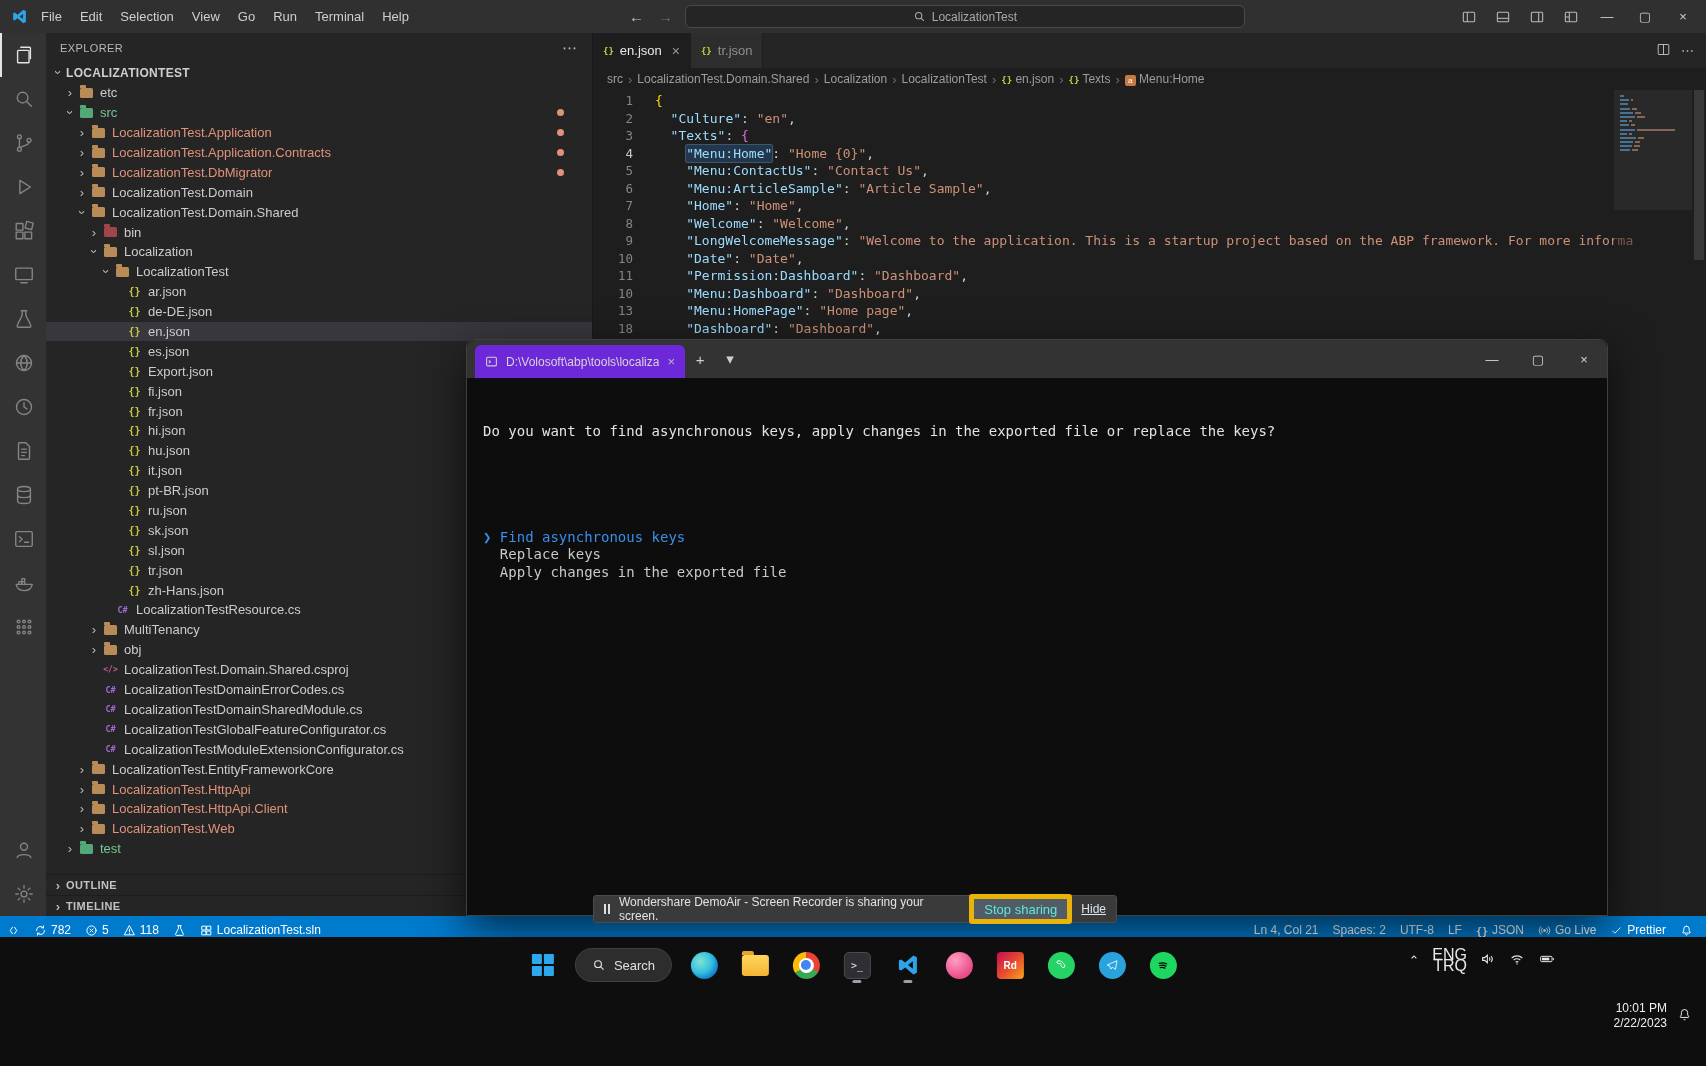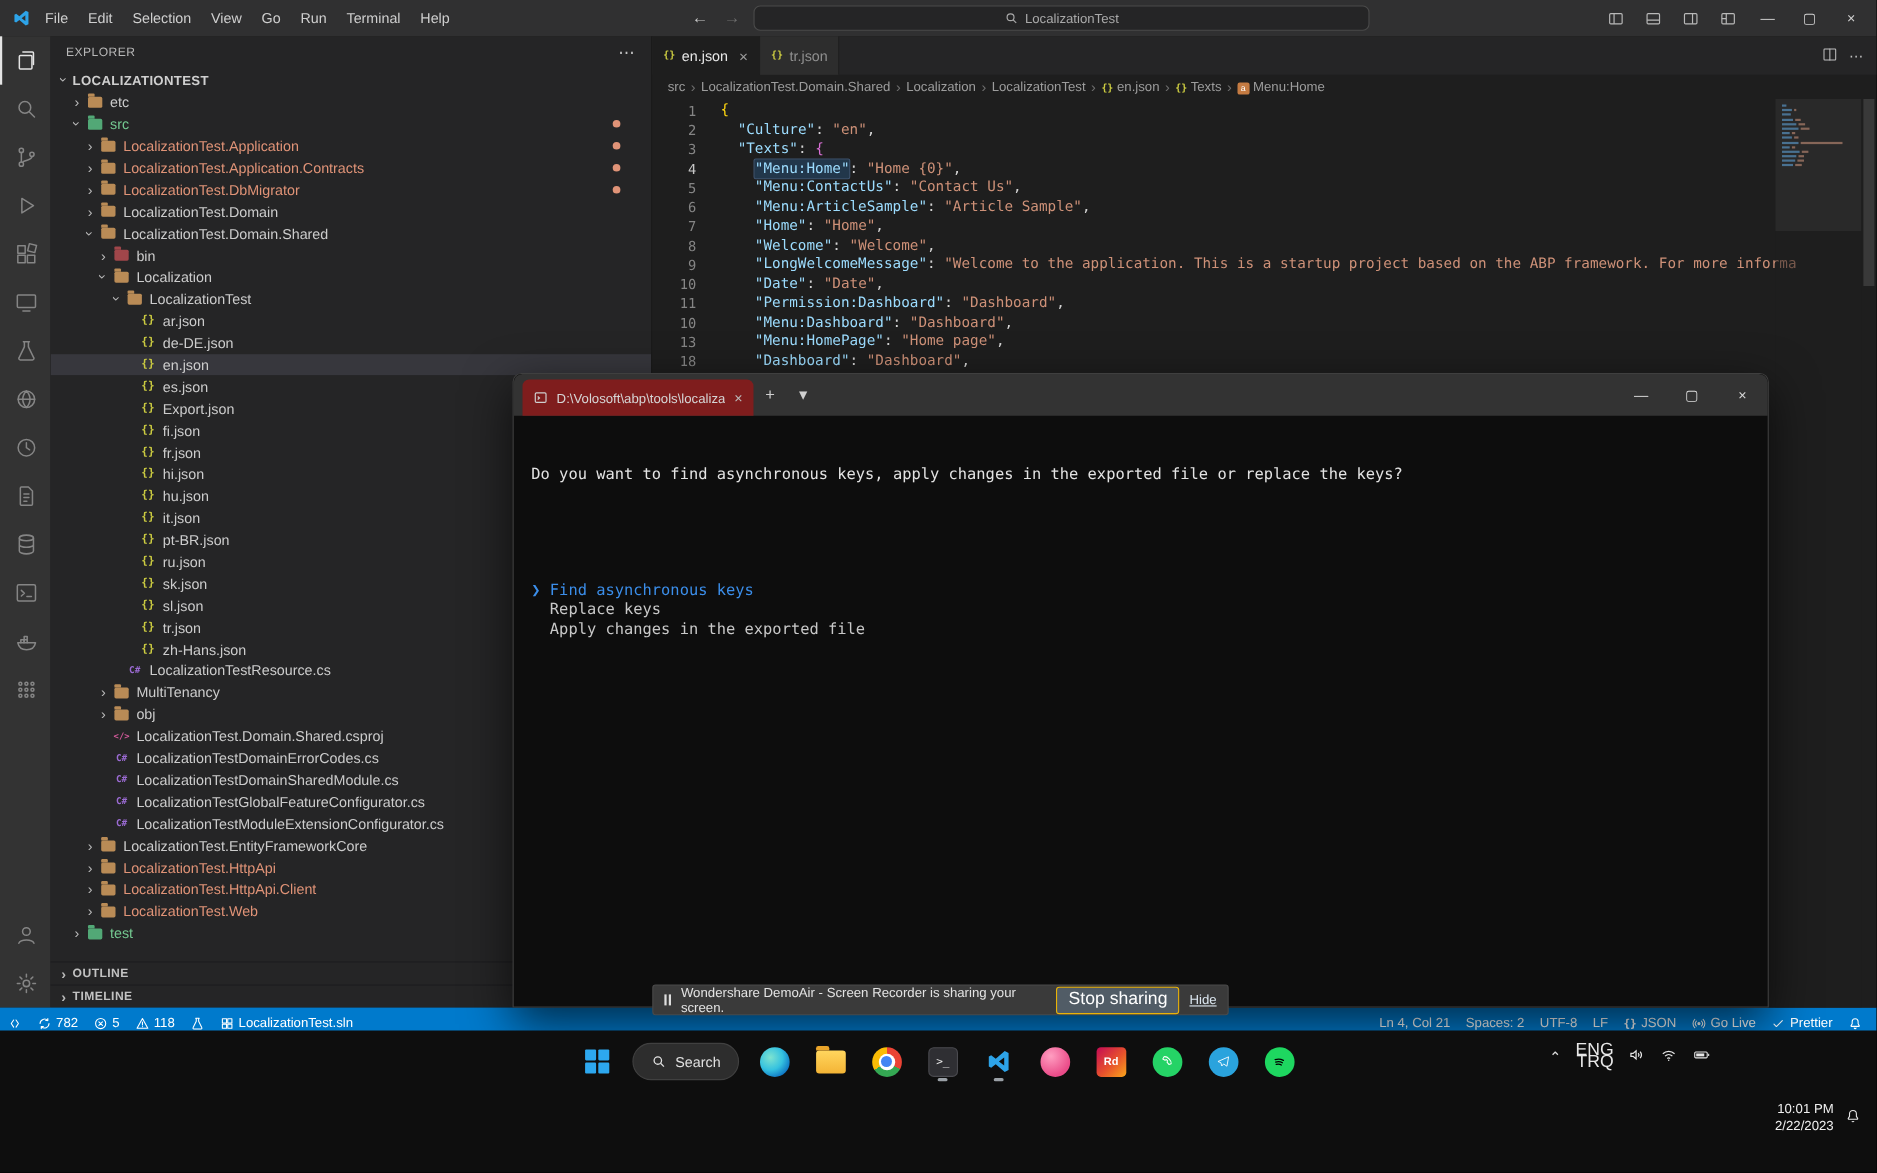--- a/index.html
+++ b/index.html
@@ -86,38 +86,38 @@
   
   .statusbar{height:21px;background:#007acc;display:flex;align-items:center;color:#fff;font-size:12px;flex:none;padding-right:6px}
   .st-item{display:flex;align-items:flex-end;gap:4px;padding:0 7px;height:100%;white-space:nowrap}
   .st-left{display:flex;align-items:center;height:100%}
   .st-right{margin-left:auto;display:flex;align-items:center;height:100%}
 
   
   .termwin{position:absolute;left:466px;top:339px;width:1142px;height:577px;background:#0d0d0d;
     border:1px solid #3f3f3f;border-radius:8px 8px 0 0;box-shadow:0 14px 44px rgba(0,0,0,.65);z-index:40;display:flex;flex-direction:column}
   .term-titlebar{height:38px;background:#333333;border-radius:8px 8px 0 0;display:flex;align-items:stretch;flex:none}
-  .term-tab{margin:5px 0 0 8px;background:#7f1d1d;border-radius:6px 6px 0 0;display:flex;align-items:center;gap:8px;padding:0 10px;max-width:230px;font-size:12px;color:#d6d6d6}
+  .term-tab{margin:5px 0 0 8px;background:#6d28d9;border-radius:6px 6px 0 0;display:flex;align-items:center;gap:8px;padding:0 10px;max-width:230px;font-size:12px;color:#d6d6d6}
   .term-tab .ttl{overflow:hidden;text-overflow:ellipsis;white-space:nowrap;max-width:160px}
   .term-tab .close{color:#bbb;font-size:13px}
   .term-newtab,.term-dd{display:flex;align-items:center;justify-content:center;width:30px;color:#cfcfcf;font-size:15px}
   .term-drag{flex:1}
   .term-ctl{display:flex;align-items:stretch}
   .term-ctl span{width:46px;display:flex;align-items:center;justify-content:center;color:#d8d8d8;font-size:13px}
   .term-body{flex:1;padding:10px 16px;font-family:"DejaVu Sans Mono",monospace;font-size:14px;line-height:17.6px;color:#cccccc;white-space:pre-wrap}
   .term-q{color:#e3e3e3}
   .term-opt{color:#c8c8c8}
   .term-opt.sel{color:#3b8eea}
 
   
   .sharebar{position:absolute;left:593px;top:895px;width:524px;height:28px;background:#3a3a3a;border:1px solid #4a4a4a;
     border-radius:3px;display:flex;align-items:center;gap:9px;padding:0 10px;font-size:12px;z-index:60;color:#e3e3e3}
   .pauseic{display:inline-flex;gap:2px}
   .pauseic i{display:block;width:2px;height:10px;background:#dedede}
-  .stopbtn{background:#515c66;border:1px solid #eab308;color:#ffffff;border-radius:3px;padding:2.5px 10px;font-size:16px;white-space:nowrap}
+  .stopbtn{background:#515c66;border:5px solid #eab308;color:#5eead4;border-radius:3px;padding:2.5px 10px;font-size:13px;white-space:nowrap}
   .hidelink{color:#dbe6ef;text-decoration:underline;white-space:nowrap}
 
   
   .taskbar{position:absolute;left:0;right:0;bottom:0;height:129px;background:#0e0e0e;z-index:70}
   .tb-apps{position:absolute;left:50%;transform:translateX(-50%);top:9px;display:flex;align-items:center;gap:13px}
   .tb-cell{width:38px;height:38px;display:flex;align-items:center;justify-content:center;position:relative;border-radius:5px}
   .tb-cell.wide{width:auto}
   .tb-cell .indic{position:absolute;bottom:1px;left:50%;transform:translateX(-50%);width:9px;height:3px;border-radius:2px;background:#9aa0a6}
   .startic{display:grid;grid-template-columns:10px 10px;grid-template-rows:10px 10px;gap:2px}
   .startic i{background:#2da8ef;border-radius:1px}

